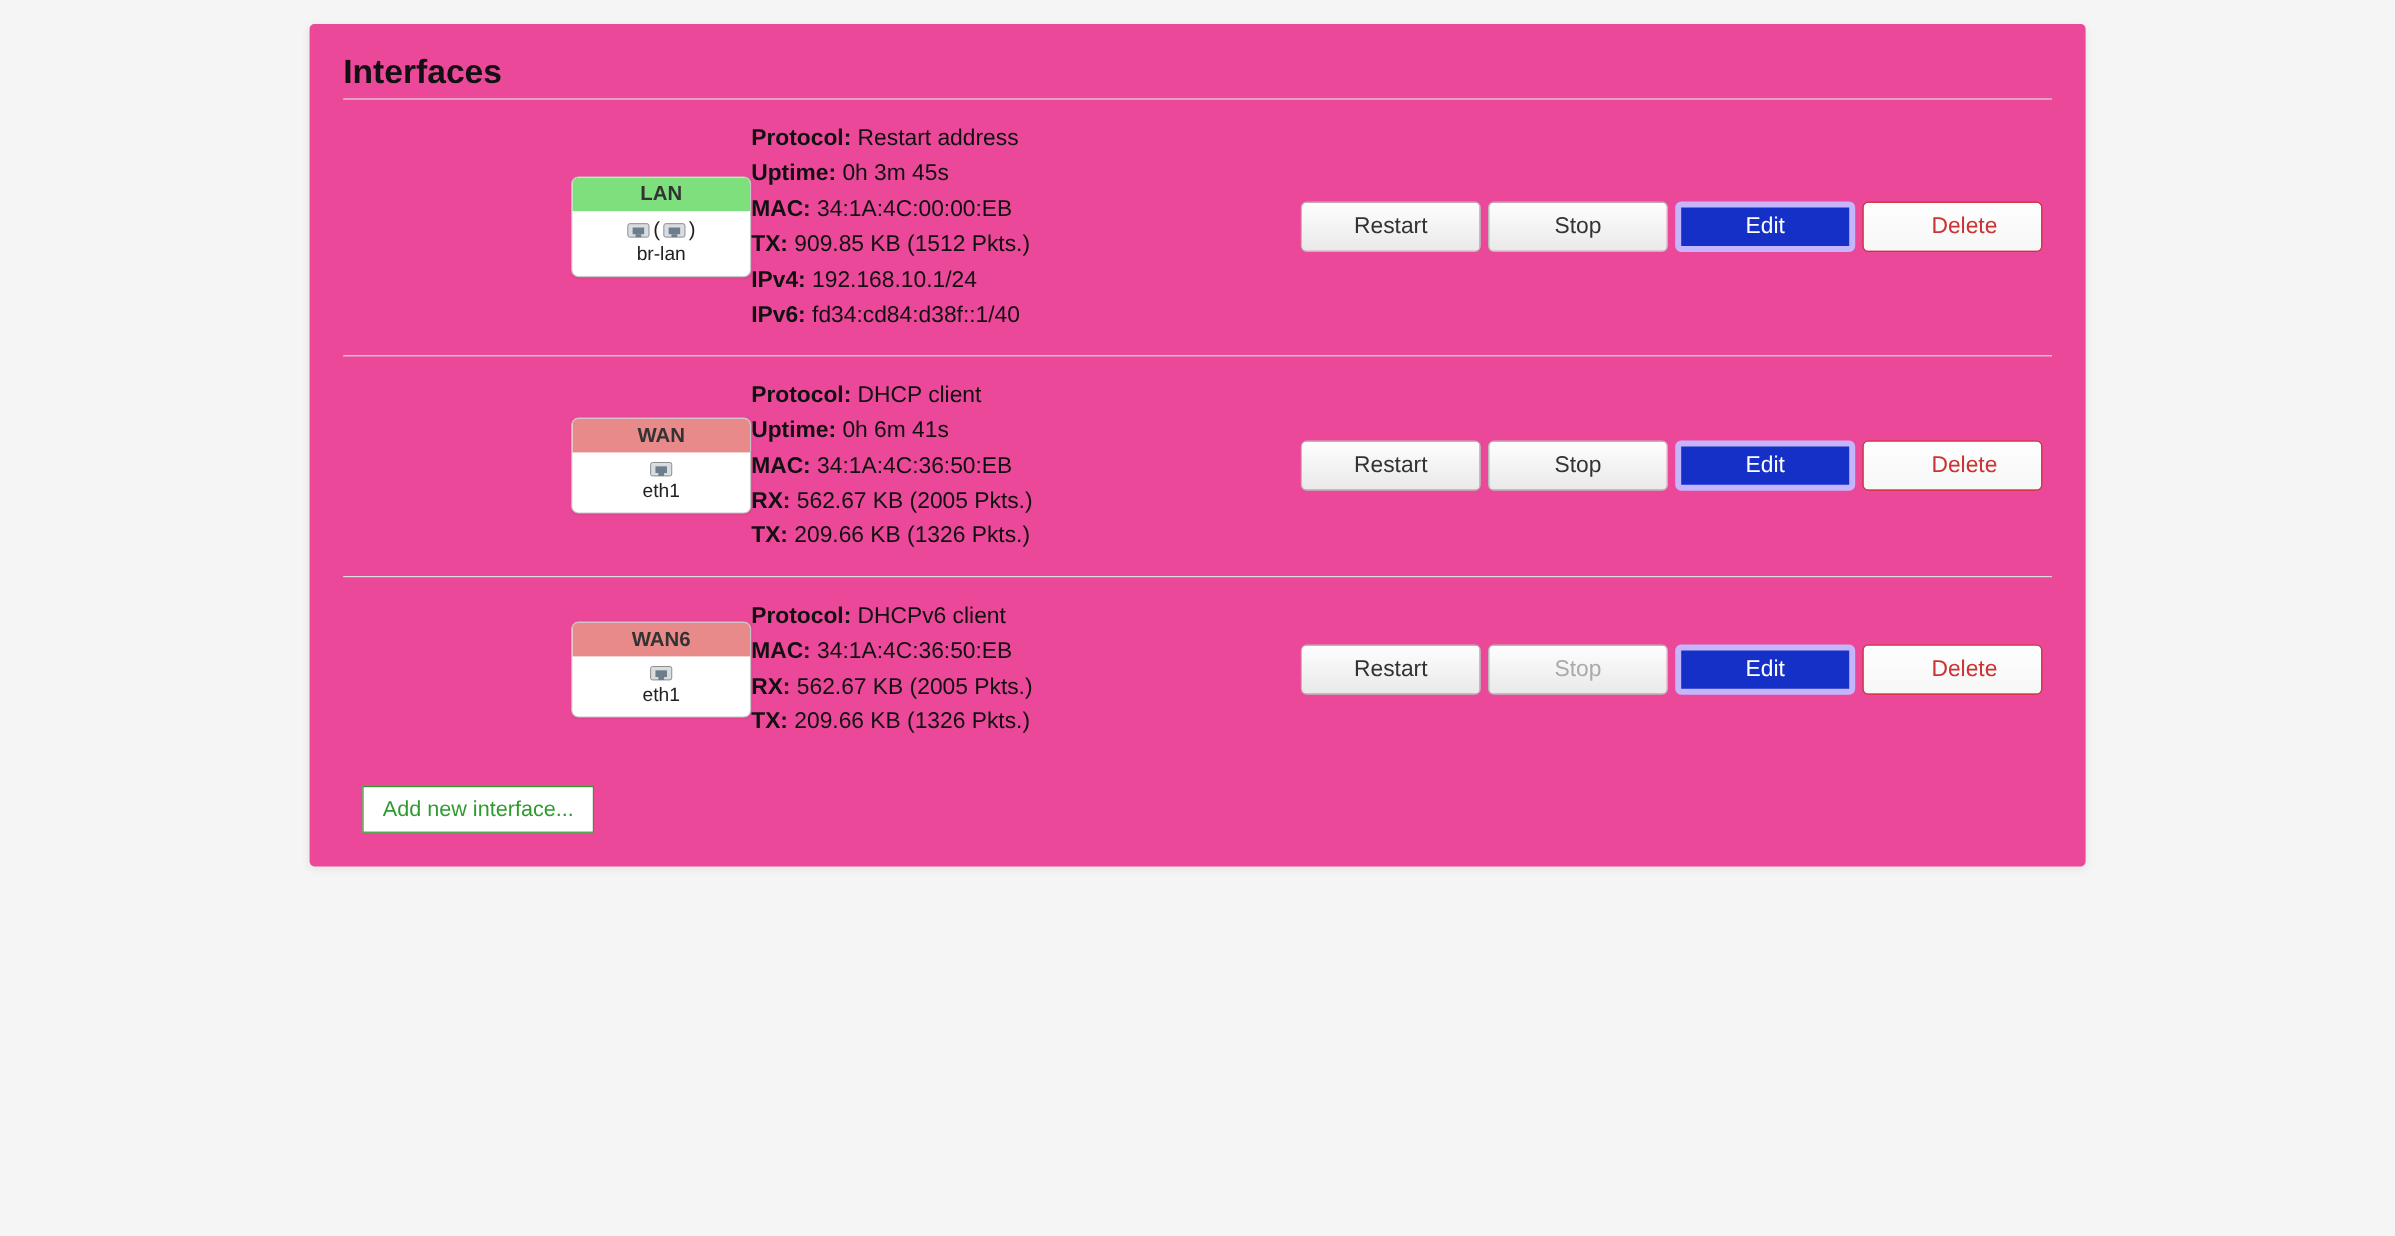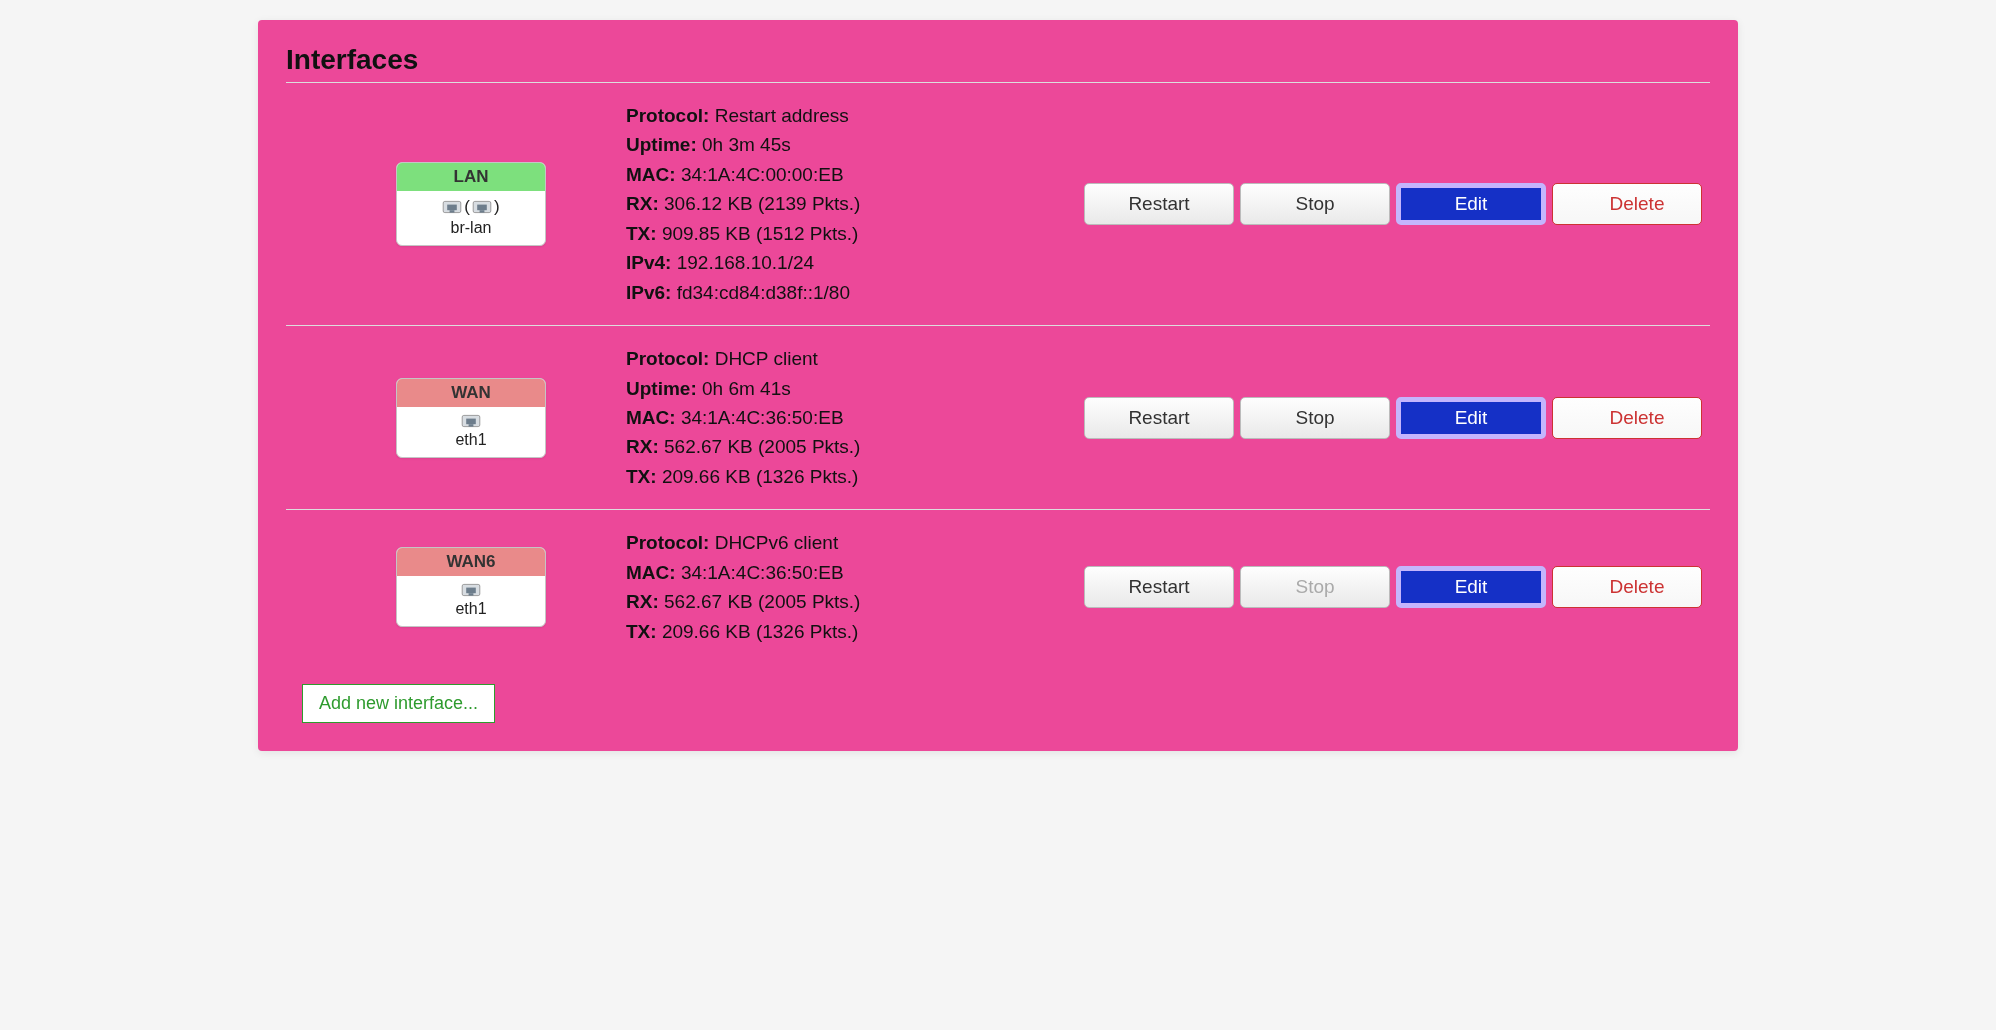--- a/index.html
+++ b/index.html
@@ -30,21 +30,21 @@
     .iface-row {
       display: flex;
       align-items: center;
       padding: 18px 0;
       border-bottom: 1px solid #ddd;
     }
     .iface-row:last-of-type { border-bottom: none; }
     .col-badge {
       width: 340px;
       display: flex;
-      justify-content: center;
+      justify-content: flex-end;
       padding-left: 30px;
     }
     .col-info {
       flex: 1;
       font-size: 19px;
       line-height: 1.55;
       color: #111;
     }
     .col-info .info-line { display: block; }
     .col-info .label { font-weight: 700; }
@@ -154,24 +154,23 @@
                 <span>)</span>
               </div>
               <div>br-lan</div>
             </div>
           </div>
         </div>
         <div class="col-info">
           <span class="info-line"><span class="label">Protocol: </span><span>Restart address</span></span>
           <span class="info-line"><span class="label">Uptime: </span><span>0h 3m 45s</span></span>
           <span class="info-line"><span class="label">MAC: </span><span>34:1A:4C:00:00:EB</span></span>
-          <span class="info-line"><span class="label">RX: </span><span>306.12 KB (2139 Pkts.)</span></span>
           <span class="info-line"><span class="label">TX: </span><span>909.85 KB (1512 Pkts.)</span></span>
           <span class="info-line"><span class="label">IPv4: </span><span>192.168.10.1/24</span></span>
-          <span class="info-line"><span class="label">IPv6: </span><span>fd34:cd84:d38f::1/80</span></span>
+          <span class="info-line"><span class="label">IPv6: </span><span>fd34:cd84:d38f::1/40</span></span>
         </div>
         <div class="col-actions">
           <button class="btn">Restart</button>
           <button class="btn">Stop</button>
           <button class="btn primary">Edit</button>
           <button class="btn danger">Delete</button>
         </div>
       </div>
       <div class="iface-row">
         <div class="col-badge">

